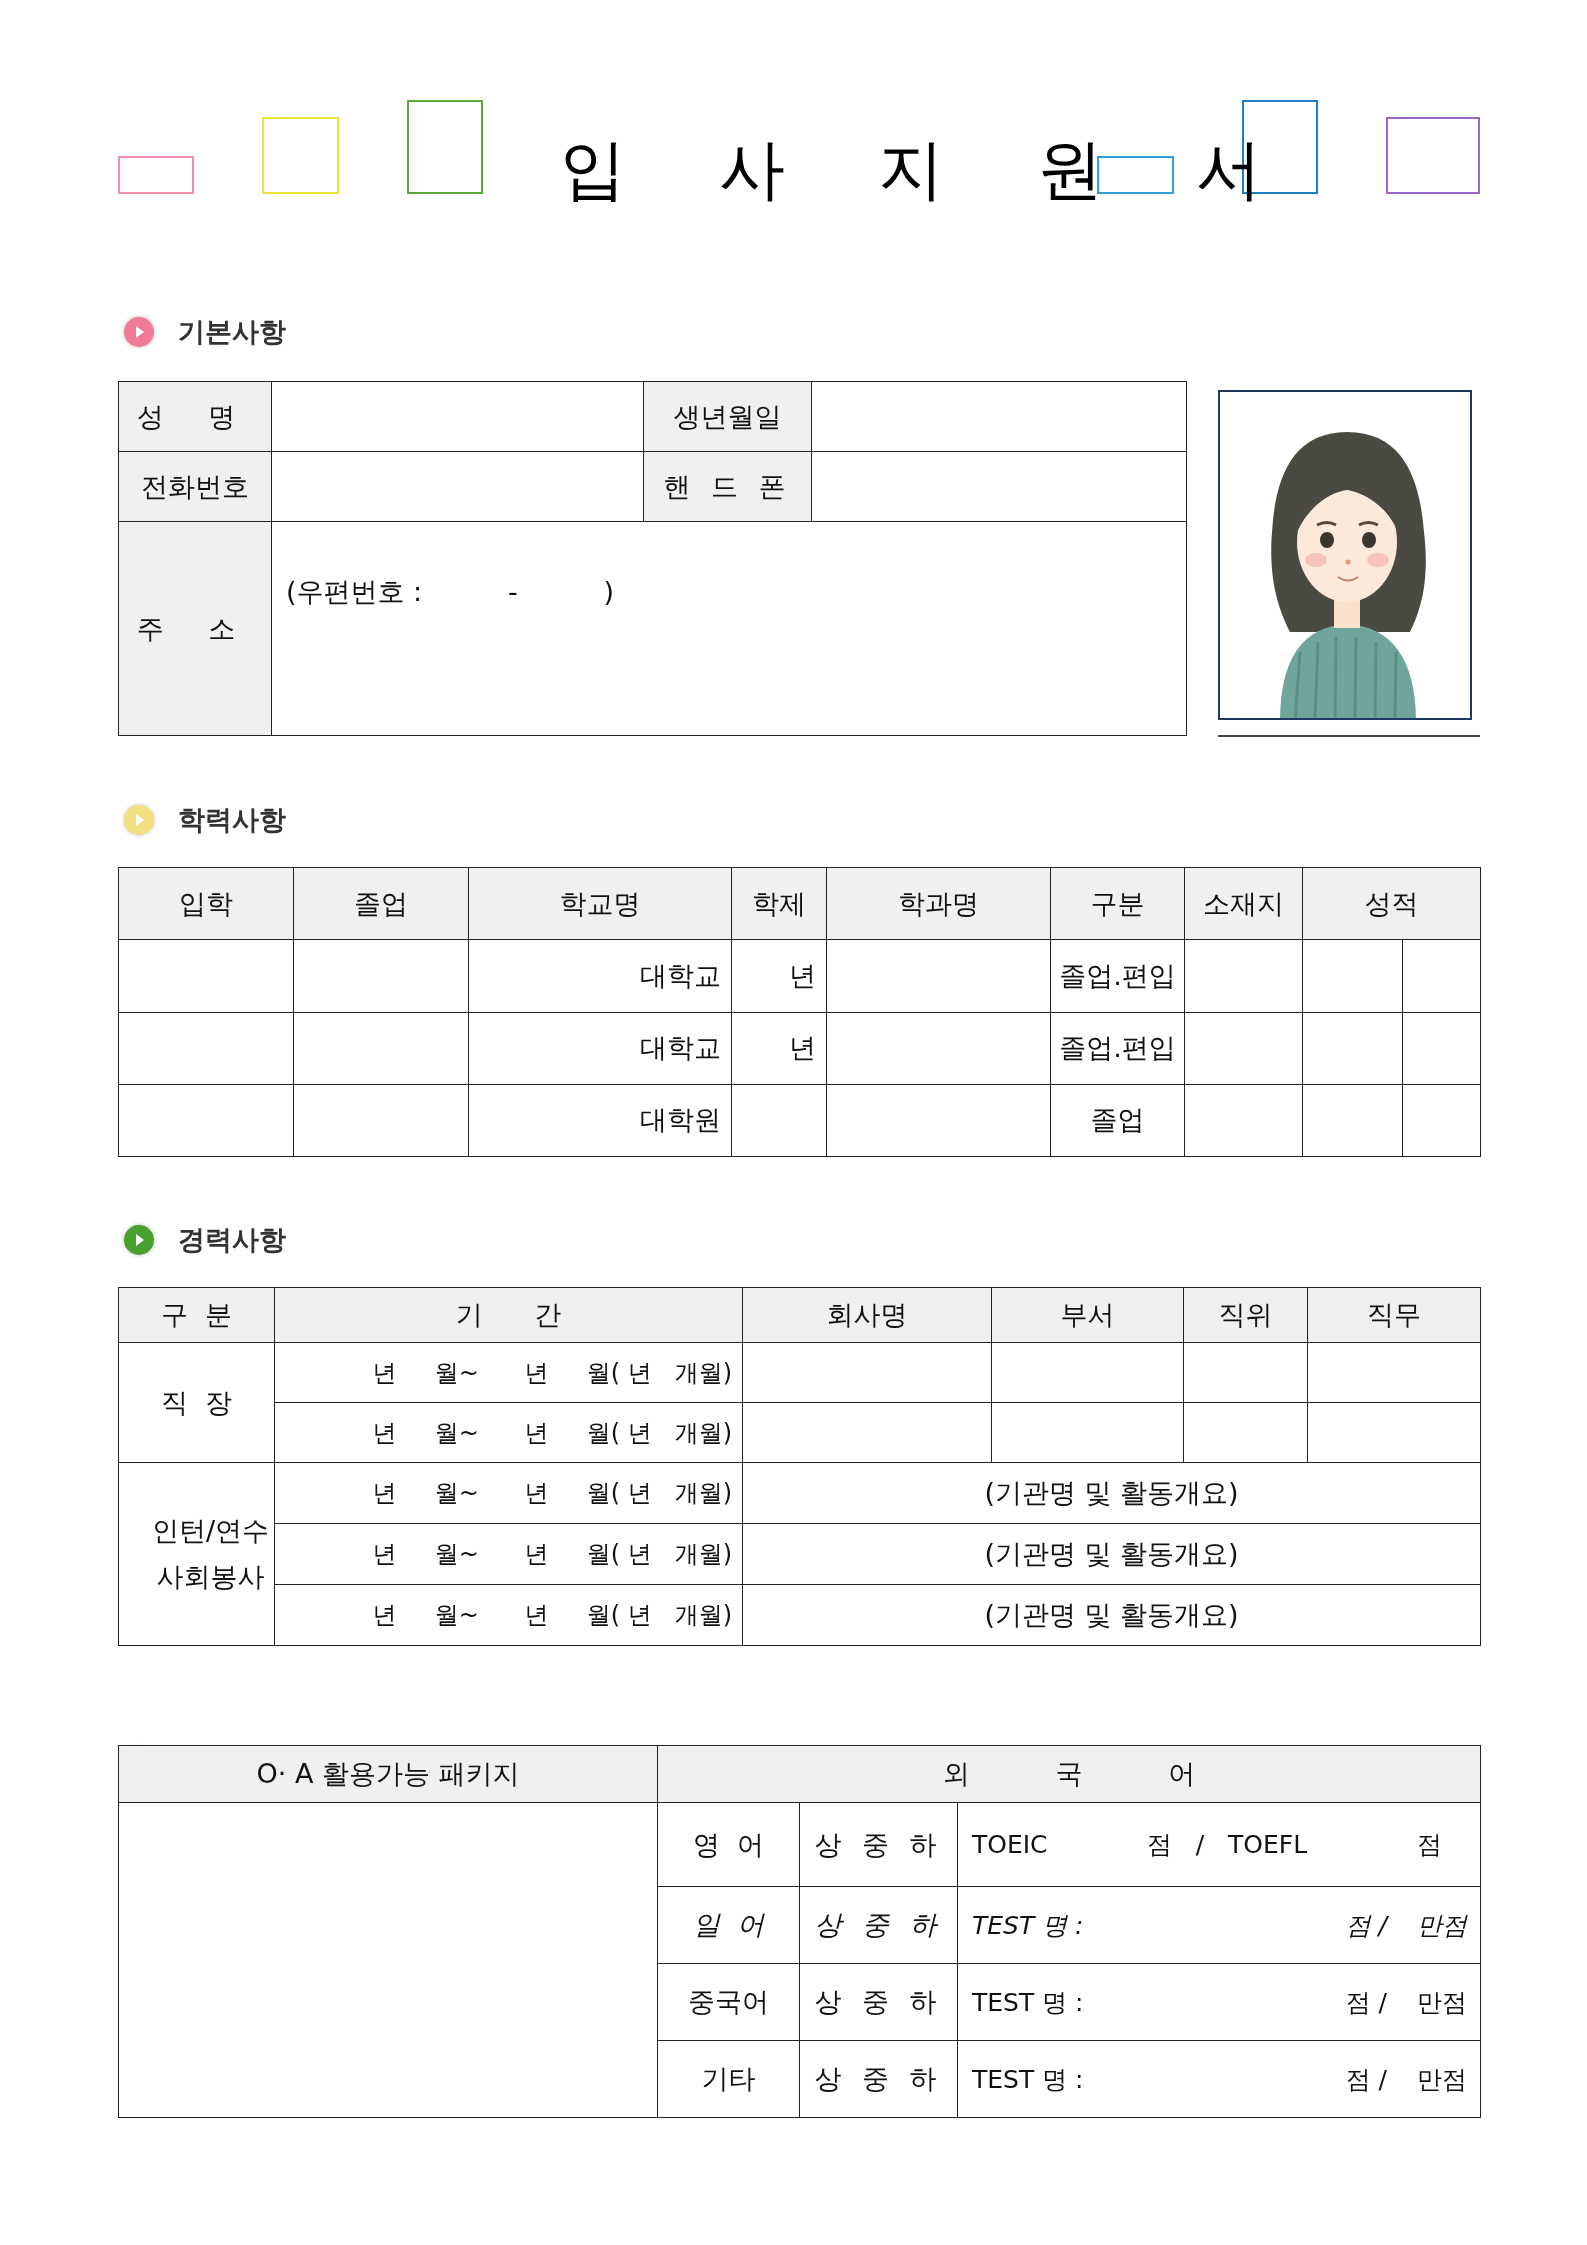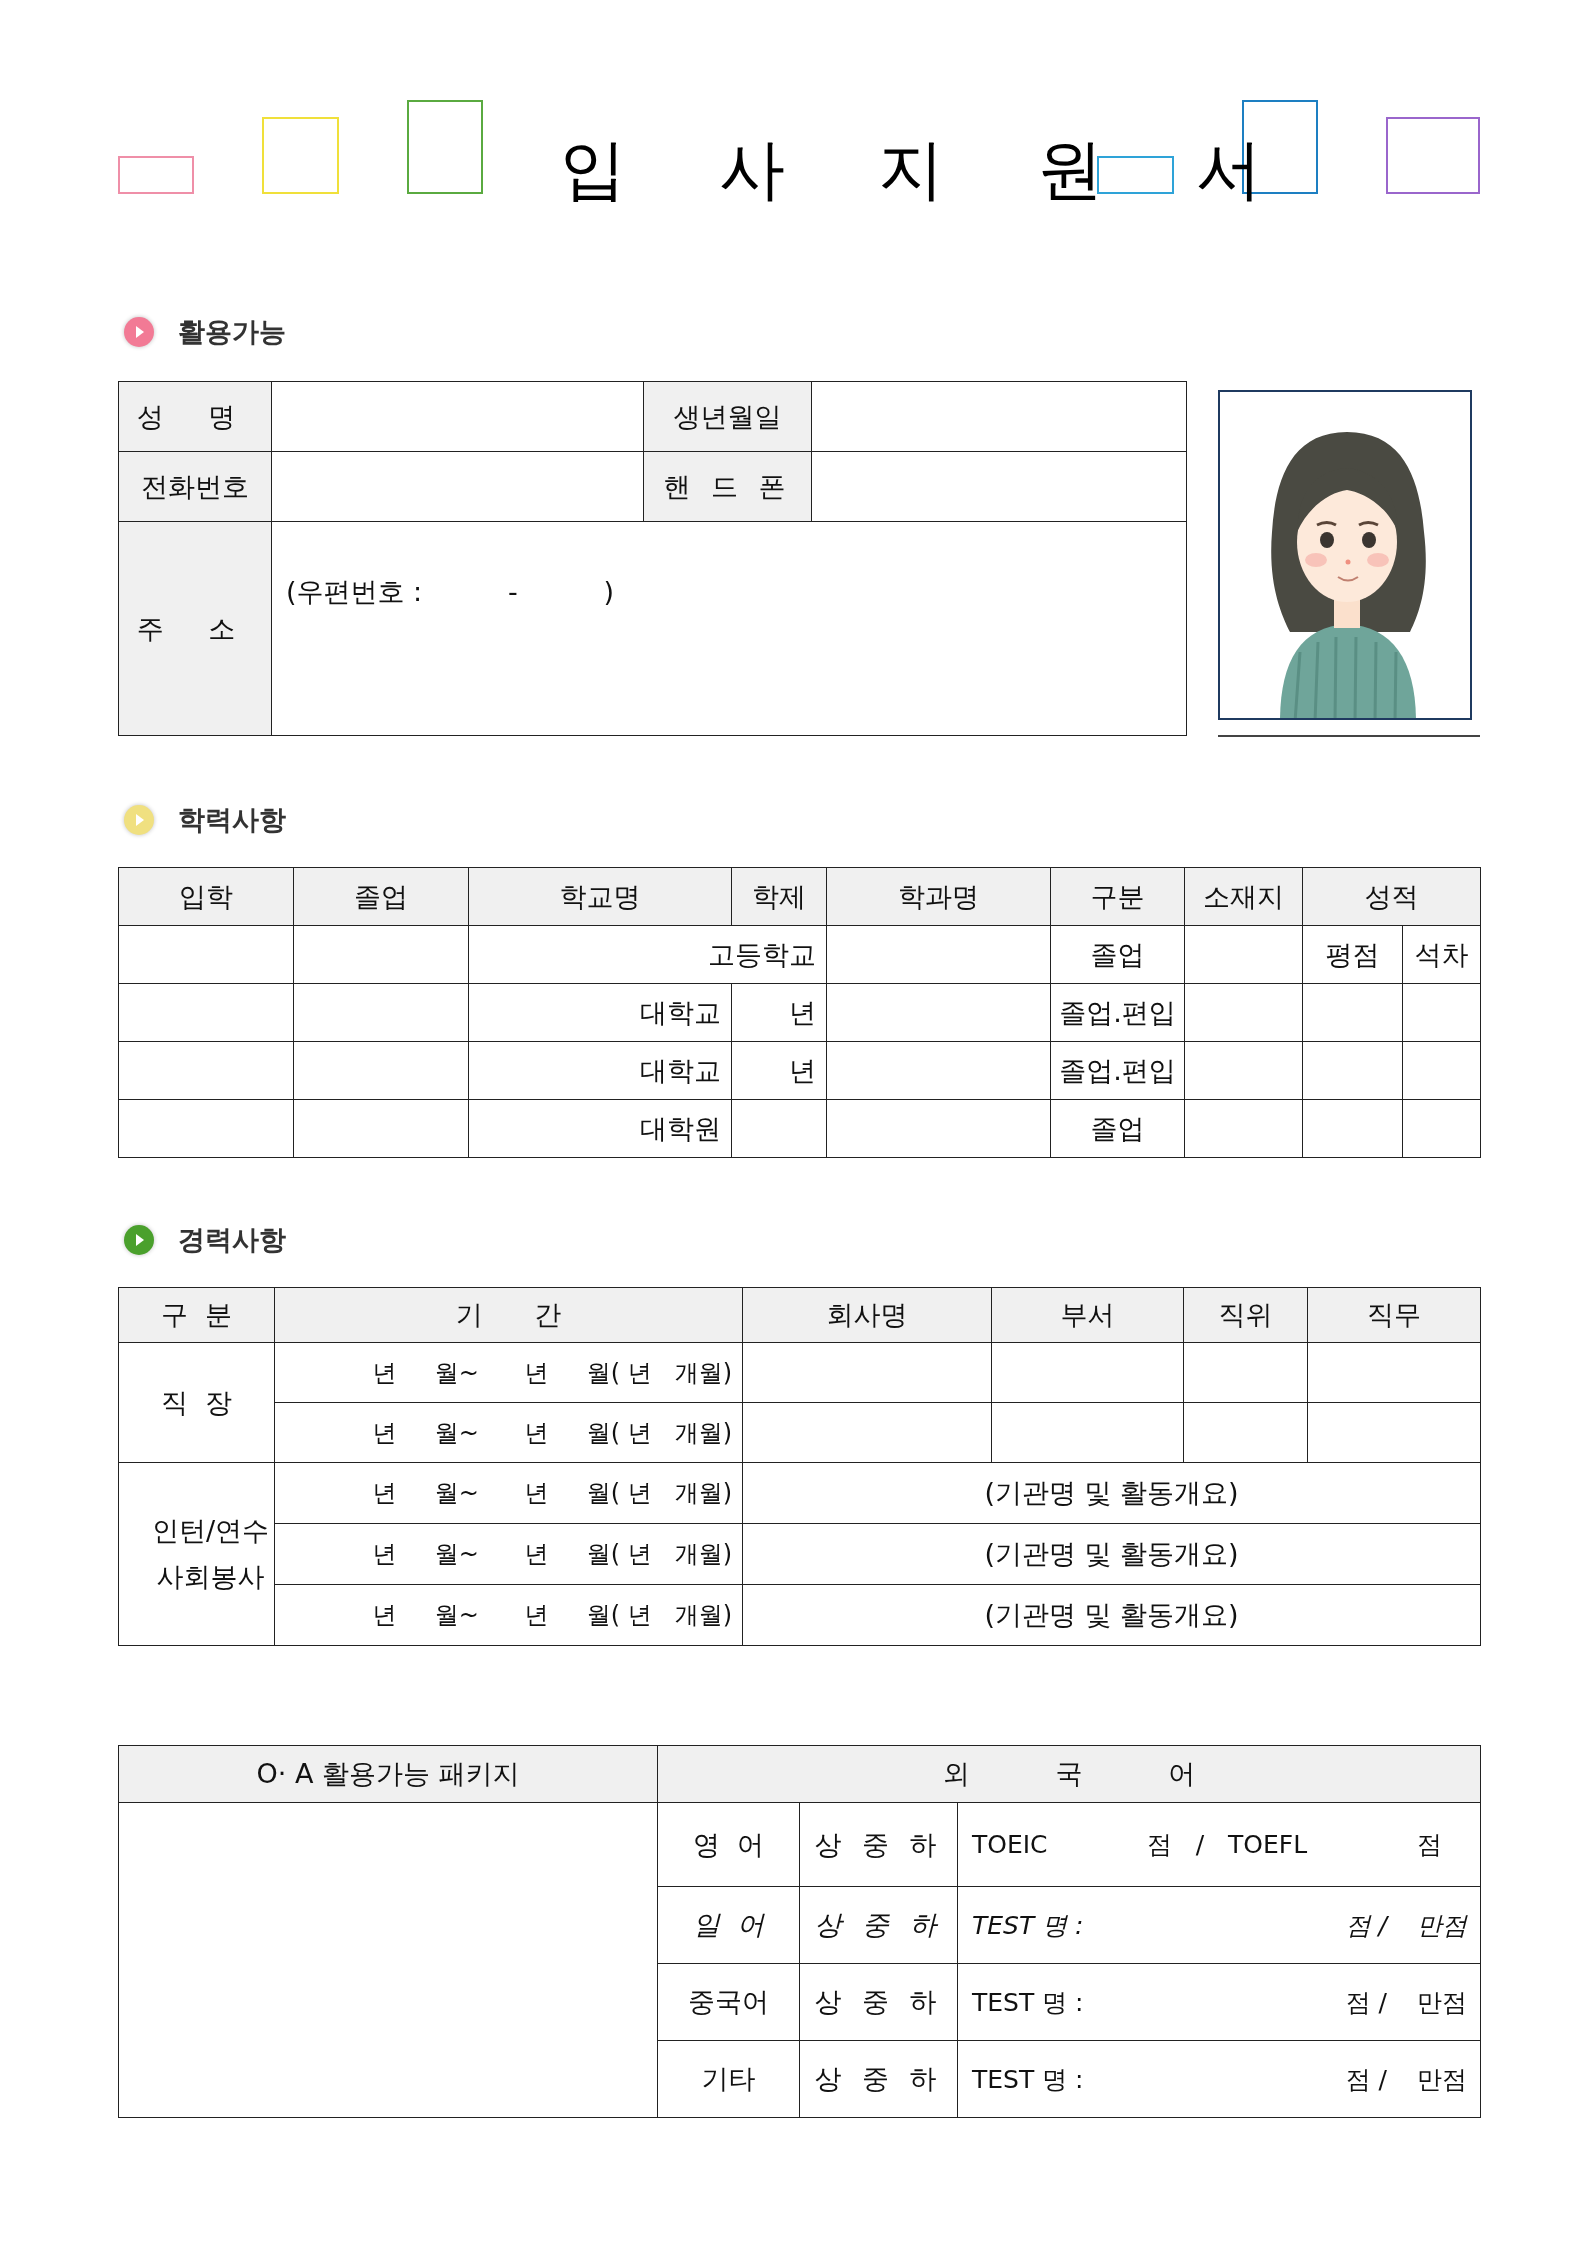--- a/index.html
+++ b/index.html
@@ -35,21 +35,21 @@
 <div class="deco" style="left:262px;top:117px;width:77px;height:77px;border-color:#f0e03a;"></div>
 <div class="deco" style="left:407px;top:100px;width:76px;height:94px;border-color:#5aaa40;"></div>
 <div class="deco" style="left:1097px;top:156px;width:77px;height:38px;border-color:#2ea3d8;"></div>
 <div class="deco" style="left:1242px;top:100px;width:76px;height:94px;border-color:#1d7fc2;"></div>
 <div class="deco" style="left:1386px;top:117px;width:94px;height:77px;border-color:#9a66cc;"></div>
 
 <div class="title">입 사 지 원 서</div>
 
 <div class="sec-head" style="top:312px;">
   <span class="sec-dot" style="background:#f27a95;"></span>
-  <span class="sec-title">활용가능</span>
+  <span class="sec-title">기본사항</span>
 </div>
 
 <table style="left:118px;top:381px;width:1068px;height:355px;">
   <colgroup>
       <col style="width:153px">
       <col style="width:372px">
       <col style="width:168px">
       <col style="width:375px">
     </colgroup>
   <tbody>
@@ -125,30 +125,20 @@
     <td class="h">학교명</td>
     <td class="h">학제</td>
     <td class="h">학과명</td>
     <td class="h">구분</td>
     <td class="h">소재지</td>
     <td class="h" colspan="2">성적</td>
   </tr>
   <tr style="height:58px;">
     <td></td>
     <td></td>
-    <td colspan="2" class="r">고등학교</td>
-    <td></td>
-    <td>졸업</td>
-    <td></td>
-    <td>평점</td>
-    <td>석차</td>
-  </tr>
-  <tr style="height:58px;">
-    <td></td>
-    <td></td>
     <td class="r">대학교</td>
     <td class="r">년</td>
     <td></td>
     <td>졸업.편입</td>
     <td></td>
     <td></td>
     <td></td>
   </tr>
   <tr style="height:58px;">
     <td></td>

